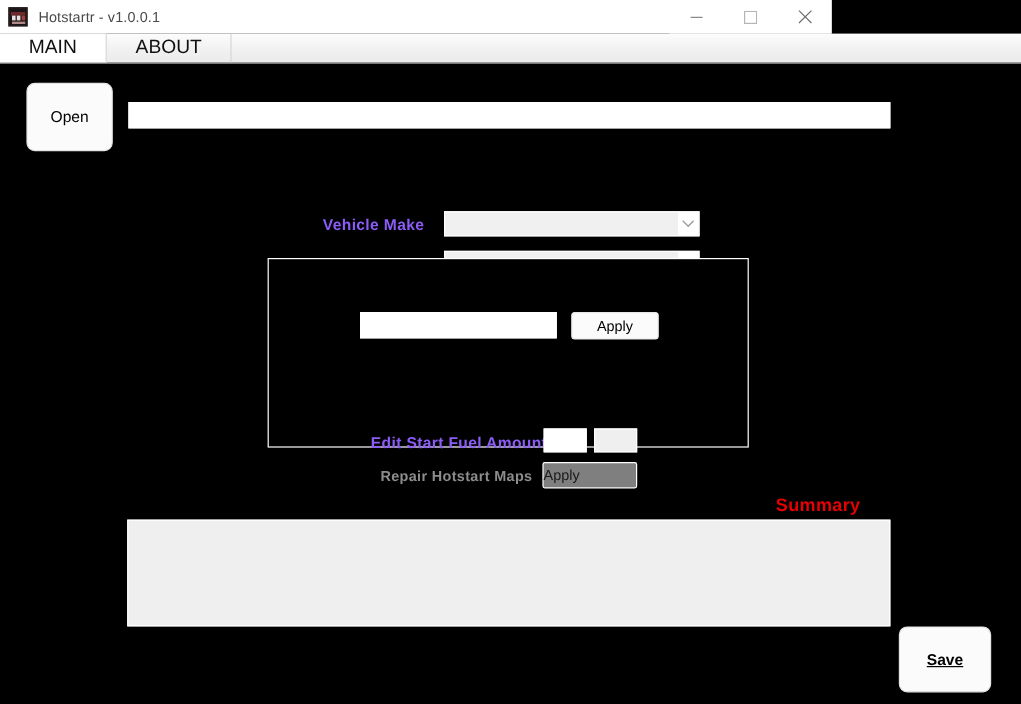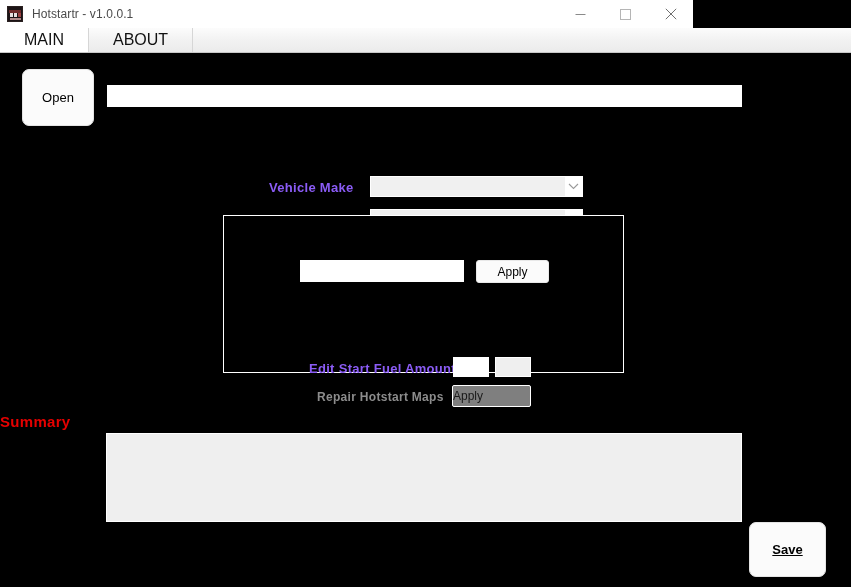--- a/index.html
+++ b/index.html
@@ -267,21 +267,21 @@
     display: flex;
     align-items: center;
     justify-content: flex-start;
     cursor: default;
   }
 
   
   .summary-title {
     position: absolute;
     left: 0; right: 0; top: 359px;
-    text-align: left;
+    text-align: right;
     color: #e60000;
     font-size: 15px;
     font-weight: bold;
     letter-spacing: 0.3px;
   }
   .summary-box {
     position: absolute;
     left: 106px; top: 379px;
     width: 636px; height: 89px;
     background: #efefef;

